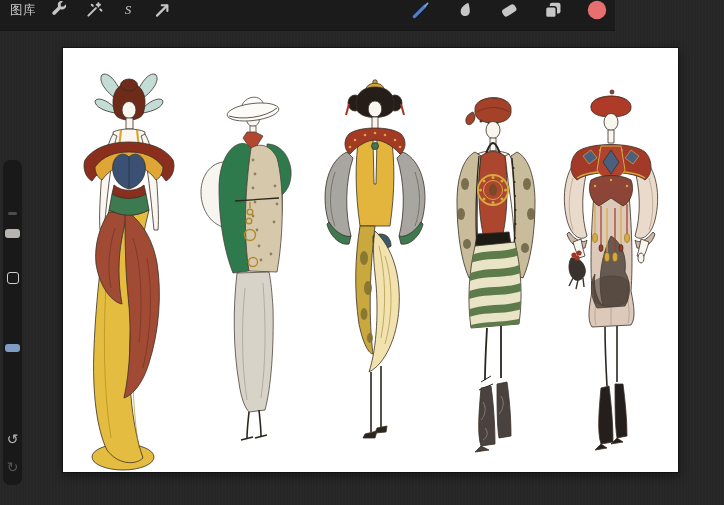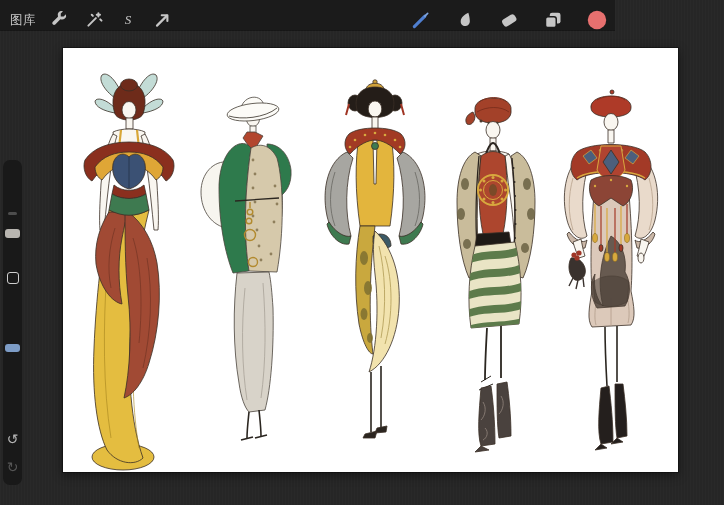--- a/index.html
+++ b/index.html
@@ -5,21 +5,21 @@
   html,body{margin:0;padding:0;}
   body{
     width:724px;height:505px;position:relative;overflow:hidden;
     background:#262626;
     background-image:repeating-linear-gradient(90deg, rgba(255,255,255,0.015) 0 1px, transparent 1px 3px);
     font-family:"Liberation Sans", sans-serif;
   }
   
   .topbar{
     position:absolute;left:0;top:0;width:615px;height:30px;
-    background:#1b1b1b;display:flex;align-items:flex-end;justify-content:space-between;
+    background:#1b1b1b;display:flex;align-items:flex-start;justify-content:space-between;
     box-shadow:0 1px 0 rgba(0,0,0,.4);
   }
   .tb-left{display:flex;align-items:center;gap:14px;padding-left:10px;}
   .tb-right{display:flex;align-items:center;gap:24px;padding-right:8px;}
   .gallery-btn{color:#c9c9c9;font-size:12.5px;letter-spacing:.5px;cursor:default;}
   .tool-btn{width:20px;height:20px;display:flex;align-items:center;justify-content:center;}
   .sel-s{font-family:"Liberation Serif",serif;font-style:italic;font-size:13px;color:#c6c6c6;}
   
   .sidebar{
     position:absolute;left:3px;top:160px;width:19px;height:325px;

